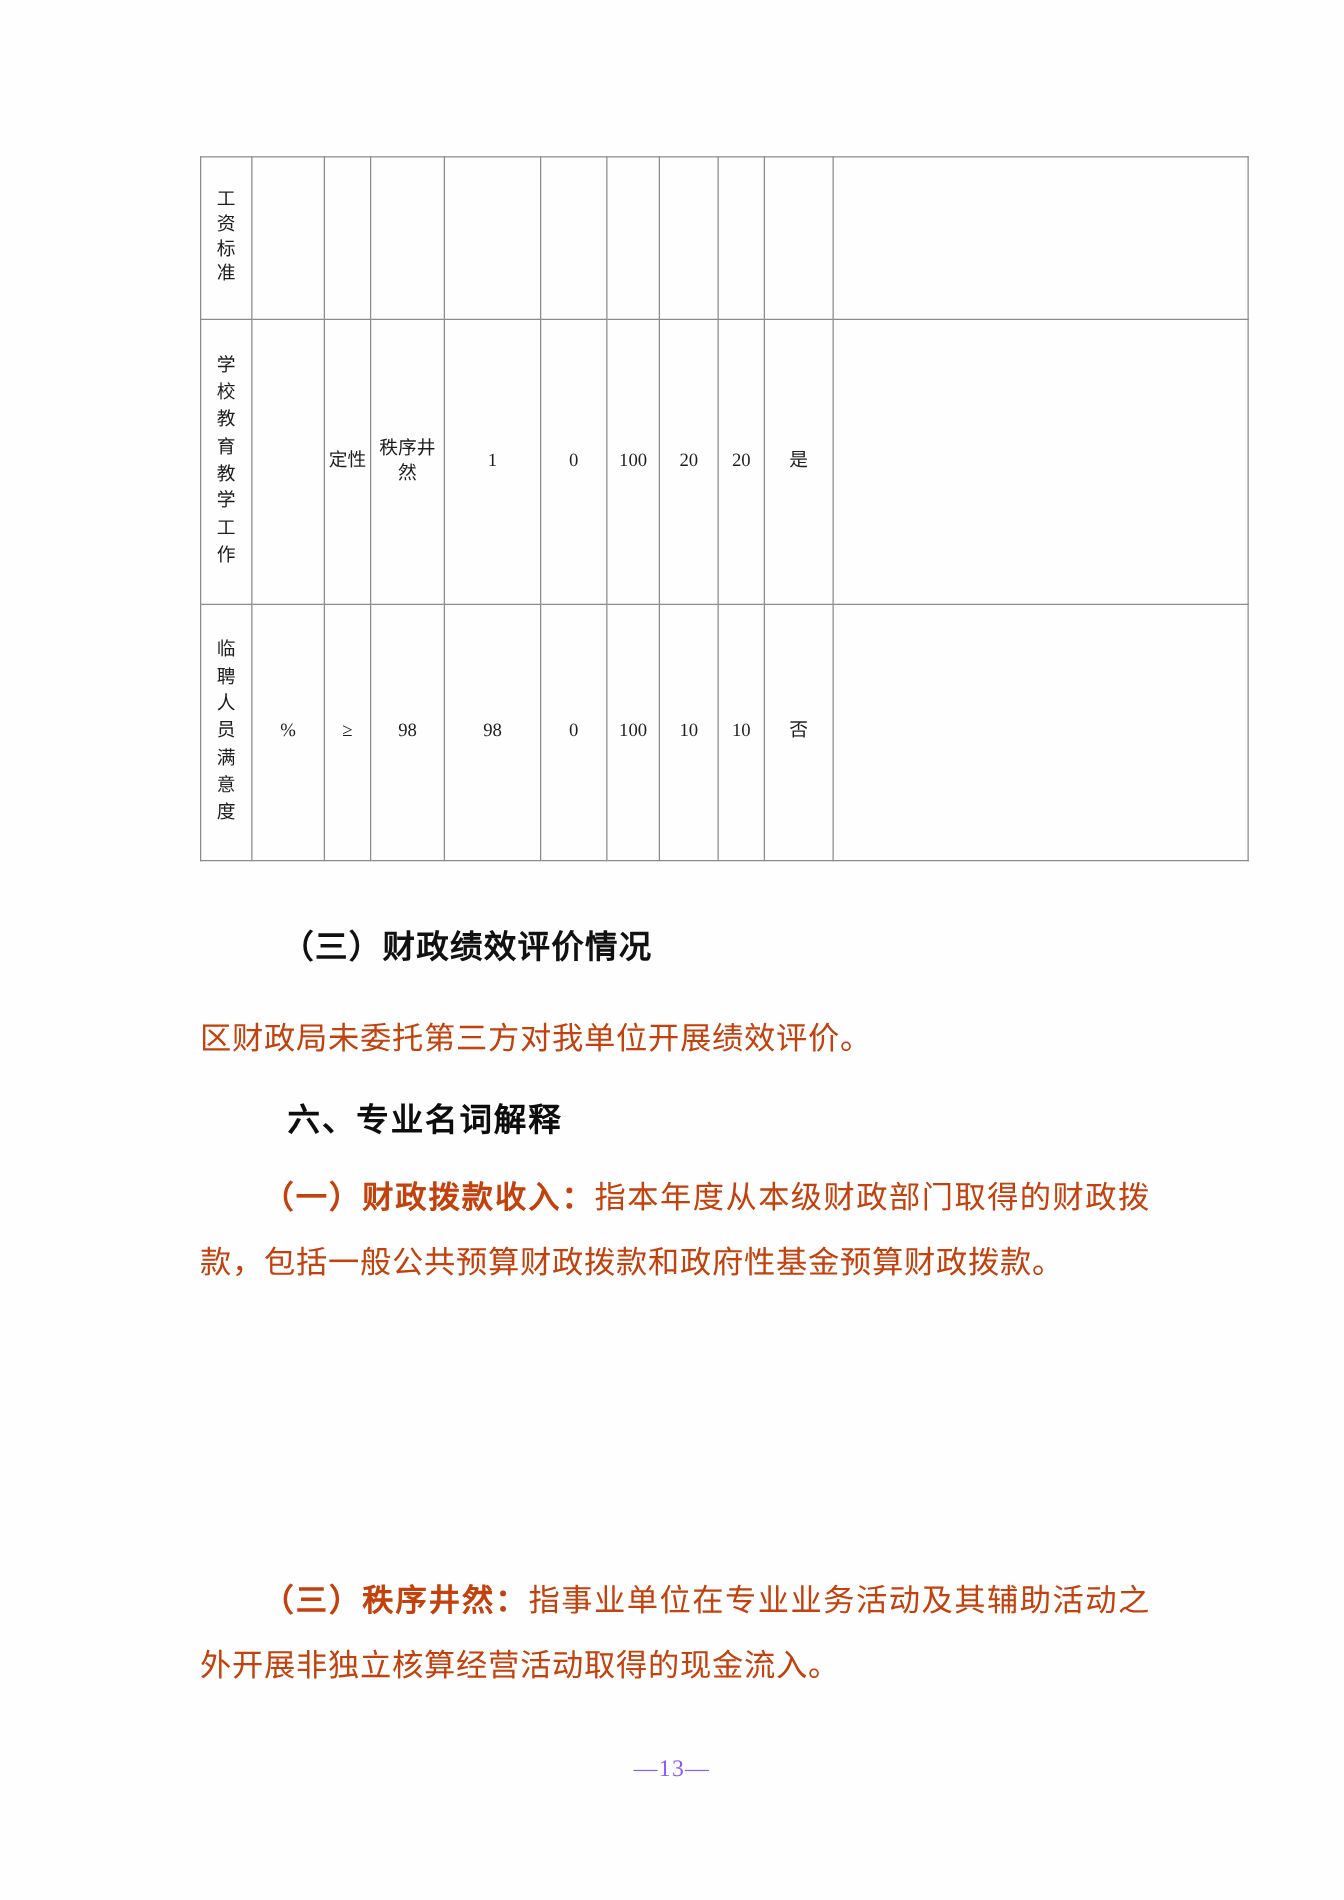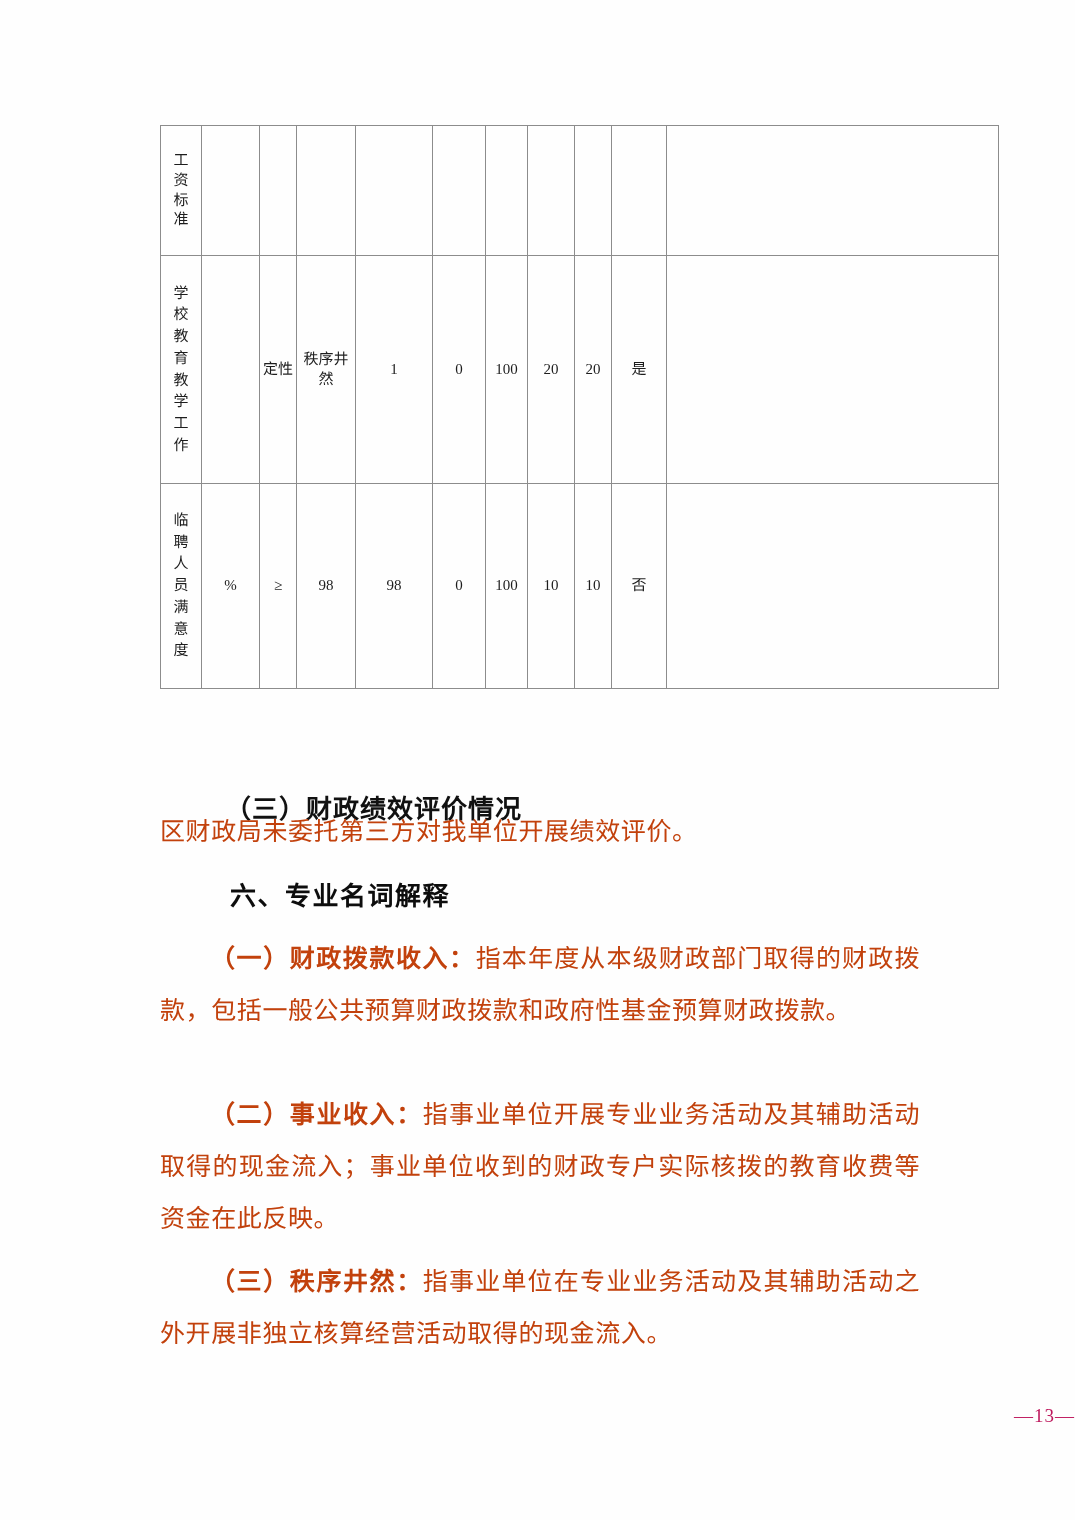--- a/index.html
+++ b/index.html
@@ -115,23 +115,23 @@
     font-weight: bold;
     letter-spacing: 1px;
   }
   .indent { text-indent: 2em; }
 
   .page-num {
     position: absolute;
     left: 0;
     right: 0;
     top: 1405px;
-    text-align: right;
+    text-align: center;
     font-size: 19px;
-    color: #be185d;
+    color: #8b5cf6;
     letter-spacing: 1px;
   }
 </style>
 </head>
 <body>
 
 <div class="page">
 
   <table class="perf-table">
     <tbody>
@@ -195,33 +195,30 @@
         <td class="c5 num">0</td>
         <td class="c6 num">100</td>
         <td class="c7 num">10</td>
         <td class="c8 num">10</td>
         <td class="c9">否</td>
         <td class="c10"></td>
       </tr>
     </tbody>
   </table>
 
-  <div class="sub-head" style="left:225px; top:788px;">（三）财政绩效评价情况</div>
+  <div class="sub-head" style="left:225px; top:736px;">（三）财政绩效评价情况</div>
 
   <div class="body-para" style="top:806px;">区财政局未委托第三方对我单位开展绩效评价。</div>
 
   <div class="major-head" style="left:218px; top:875px;margin-left:12px;">六、专业名词解释</div>
 
   <div class="body-para indent" style="top:933px;">
     <span class="lead">（一）财政拨款收入：</span><span>指本年度从本级财政部门取得的财政拨款，包括一般公共预算财政拨款和政府性基金预算财政拨款。</span>
   </div>
 
-  <div class="body-para indent" style="top:1089px;">
-    <span class="lead">（二）事业收入：</span><span>指事业单位开展专业业务活动及其辅助活动取得的现金流入；事业单位收到的财政专户实际核拨的教育收费等资金在此反映。</span>
-  </div>
 
   <div class="body-para indent" style="top:1256px;">
     <span class="lead">（三）秩序井然：</span><span>指事业单位在专业业务活动及其辅助活动之外开展非独立核算经营活动取得的现金流入。</span>
   </div>
 
   <div class="page-num">—13—</div>
 
 </div>
 
 </body></html>

